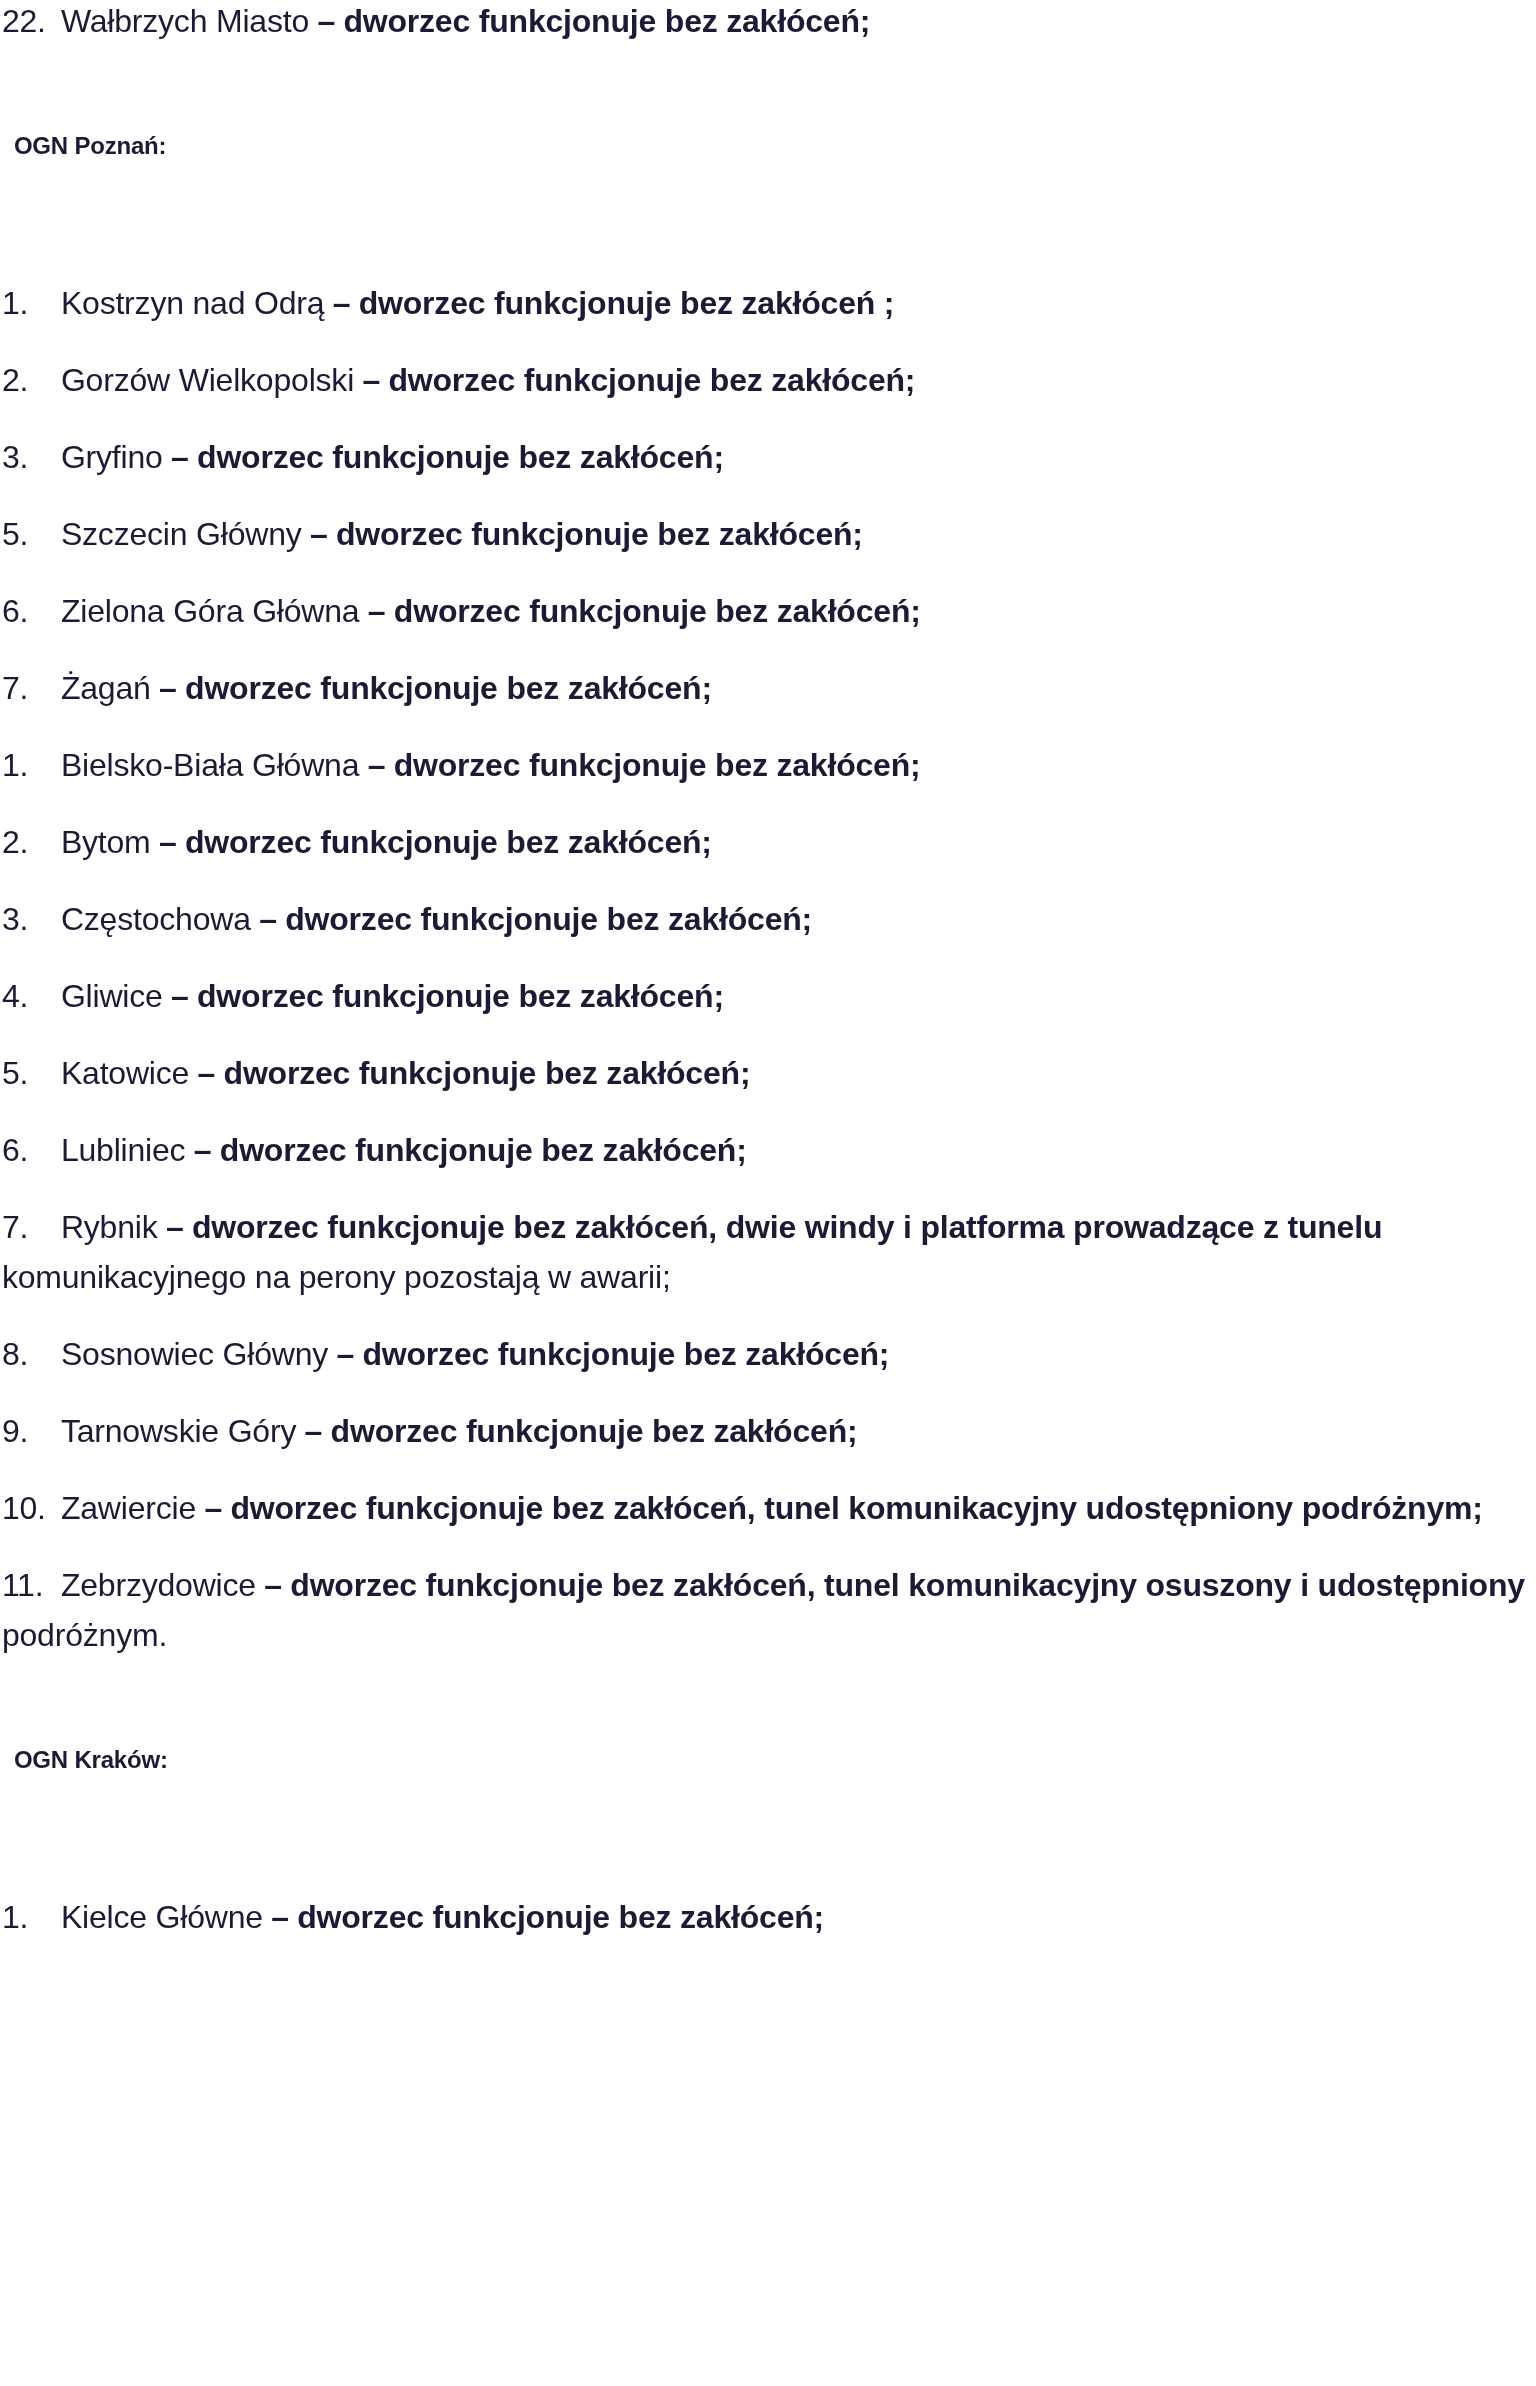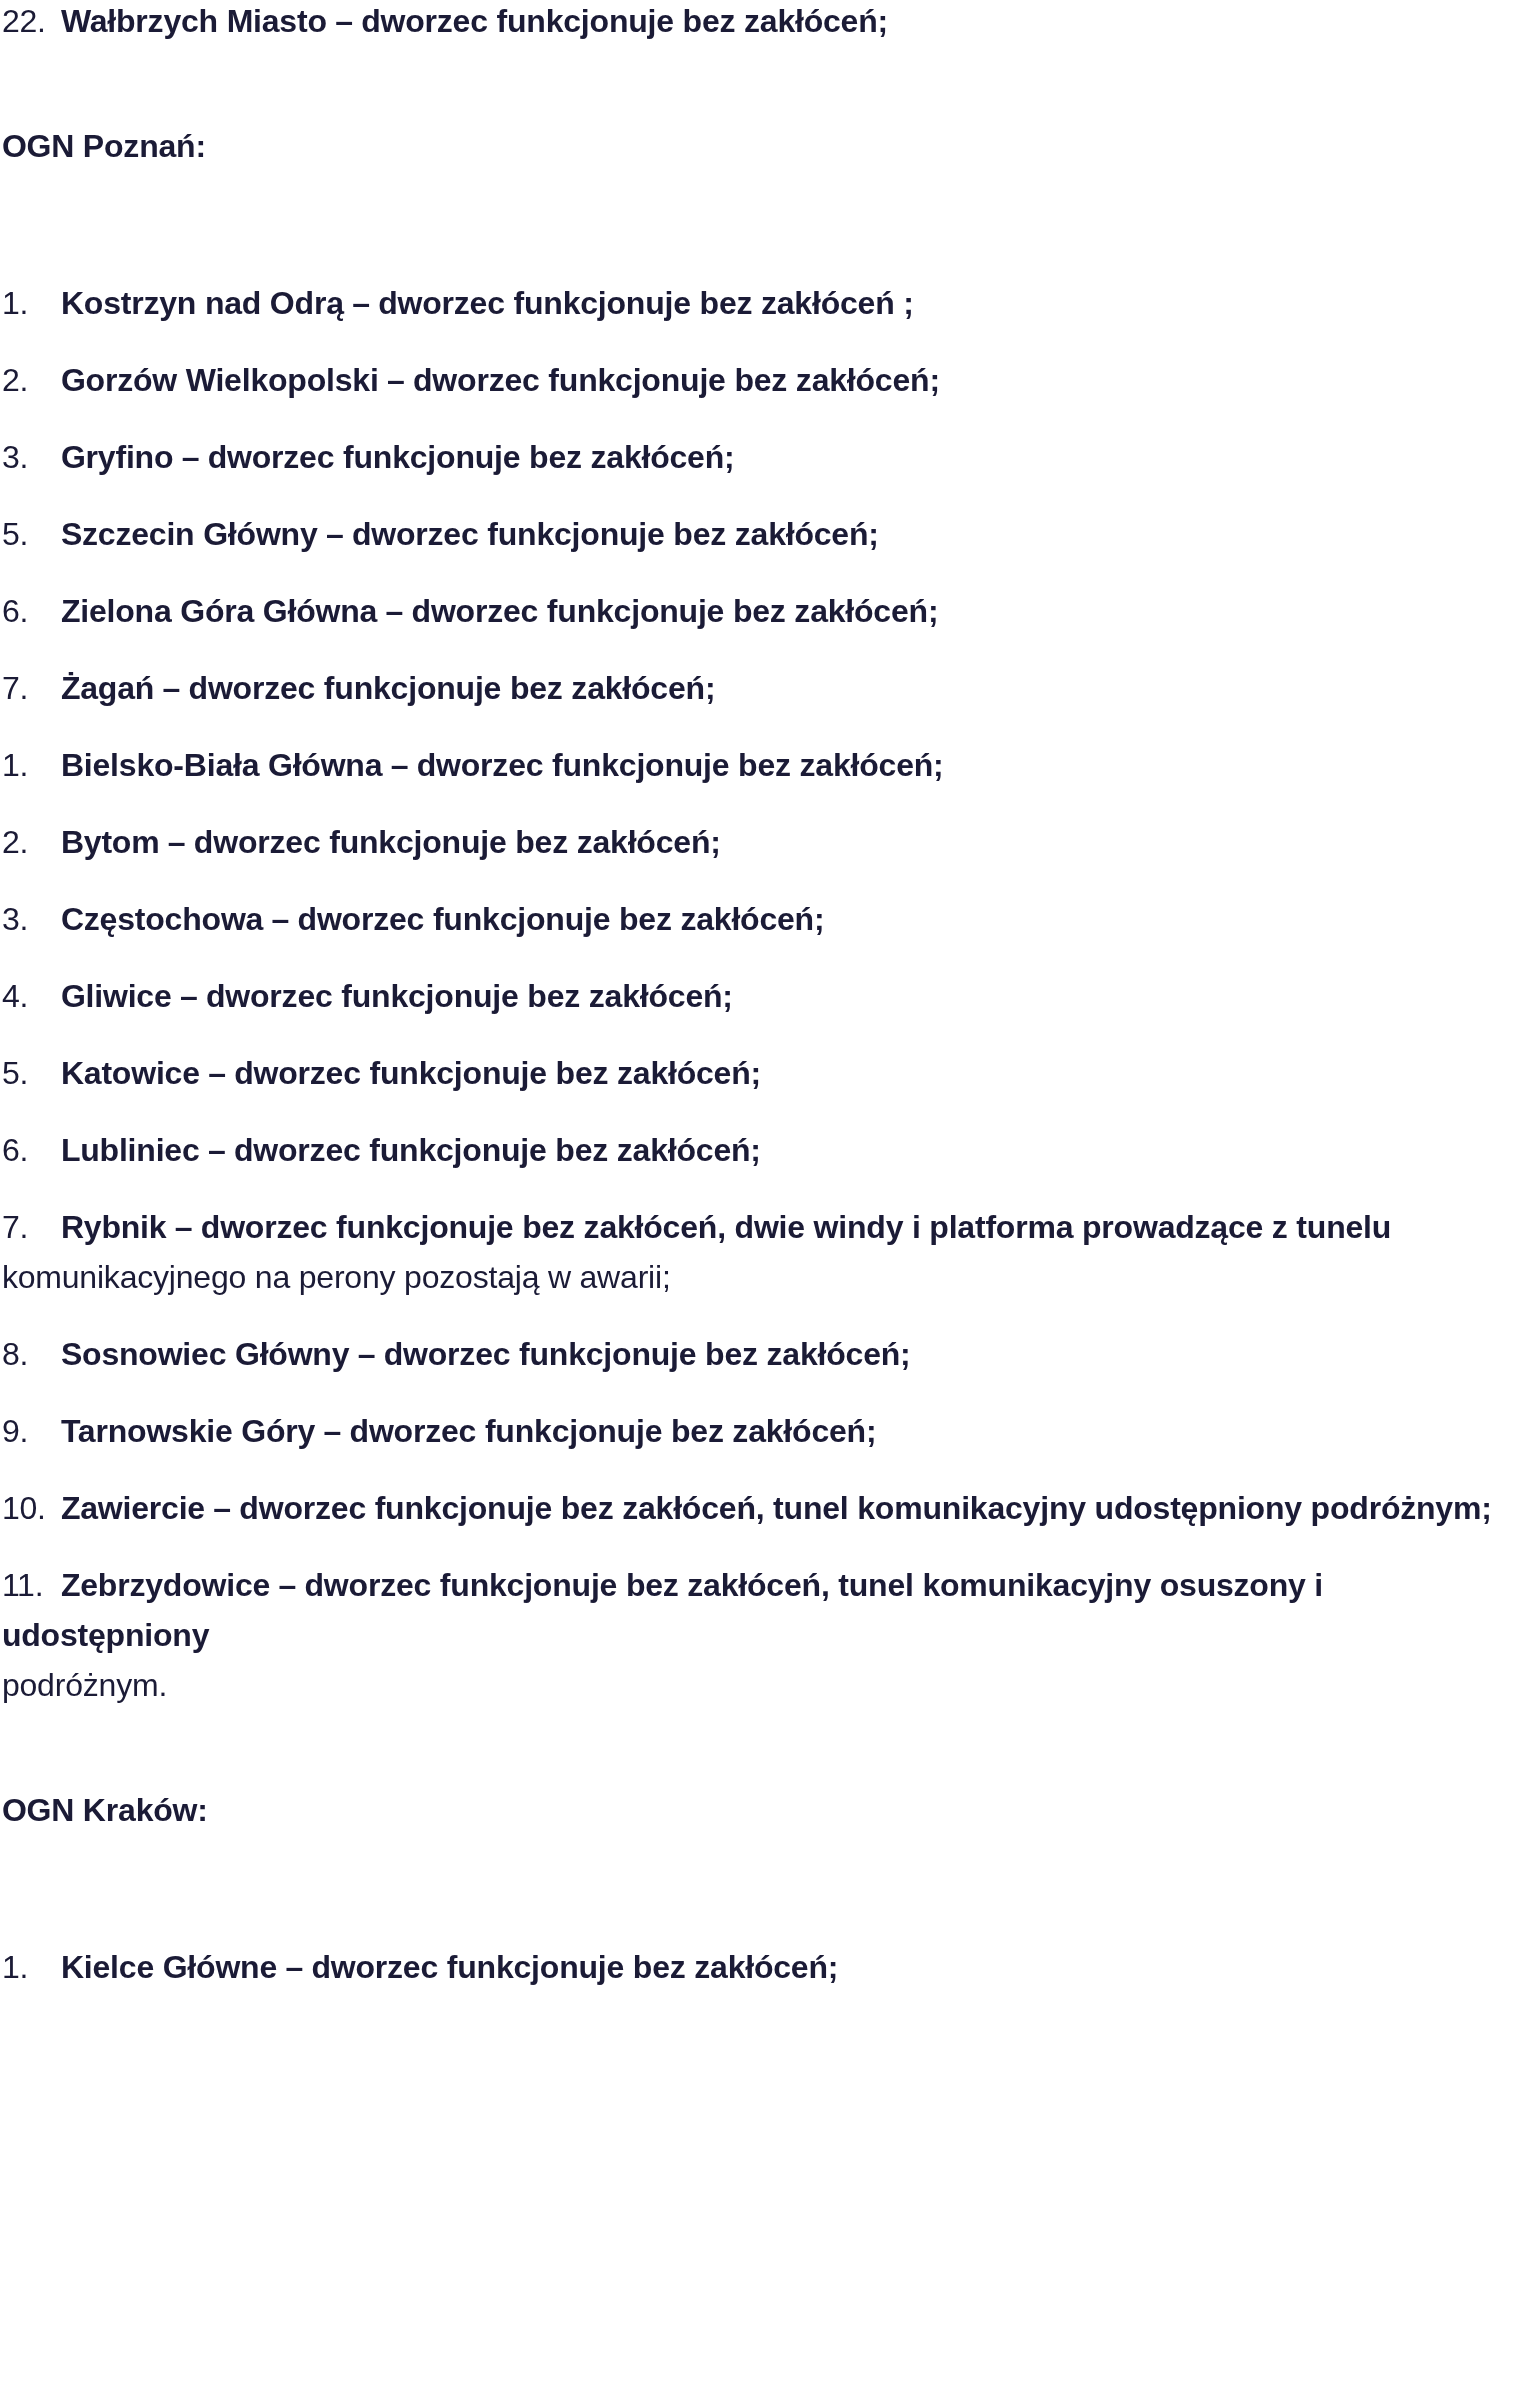--- a/index.html
+++ b/index.html
@@ -26,38 +26,38 @@
     margin: 0 0 27px 0;
     line-height: 50px;
     font-weight: 400;
   }
   .item .num {
     display: inline-block;
     width: 59px;
     font-weight: 400;
   }
   .item .station {
-    font-weight: 700;
+    font-weight: 400;
   }
   .item .sep {
     font-weight: 700;
     margin: 0 8.4px;
   }
   .item .desc {
     font-weight: 700;
   }
   .item .desc-wrap {
     display: block;
     font-weight: 400;
   }
   .heading {
-    font-size: 32px;
+    font-size: 24px;
     font-weight: 700;
     line-height: 50px;
-    margin: 75px 0 107px 0;
+    margin: 75px 0 107px 12px;
   }
   .heading.first { margin-top: 75px; }
 </style>
 </head>
 <body>
 
 <div class="page">
   <div class="doc">
 
     <p class="item">

